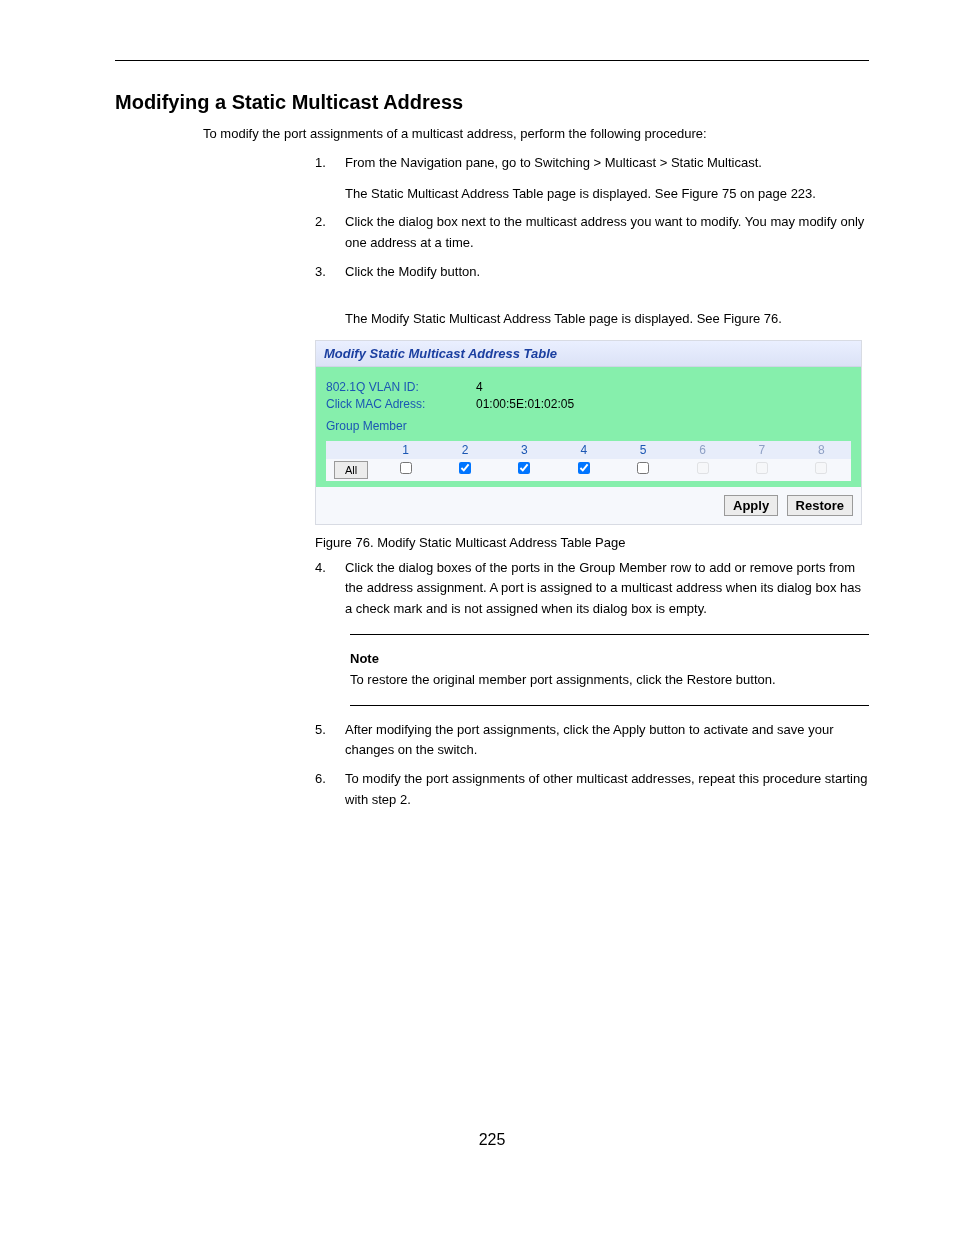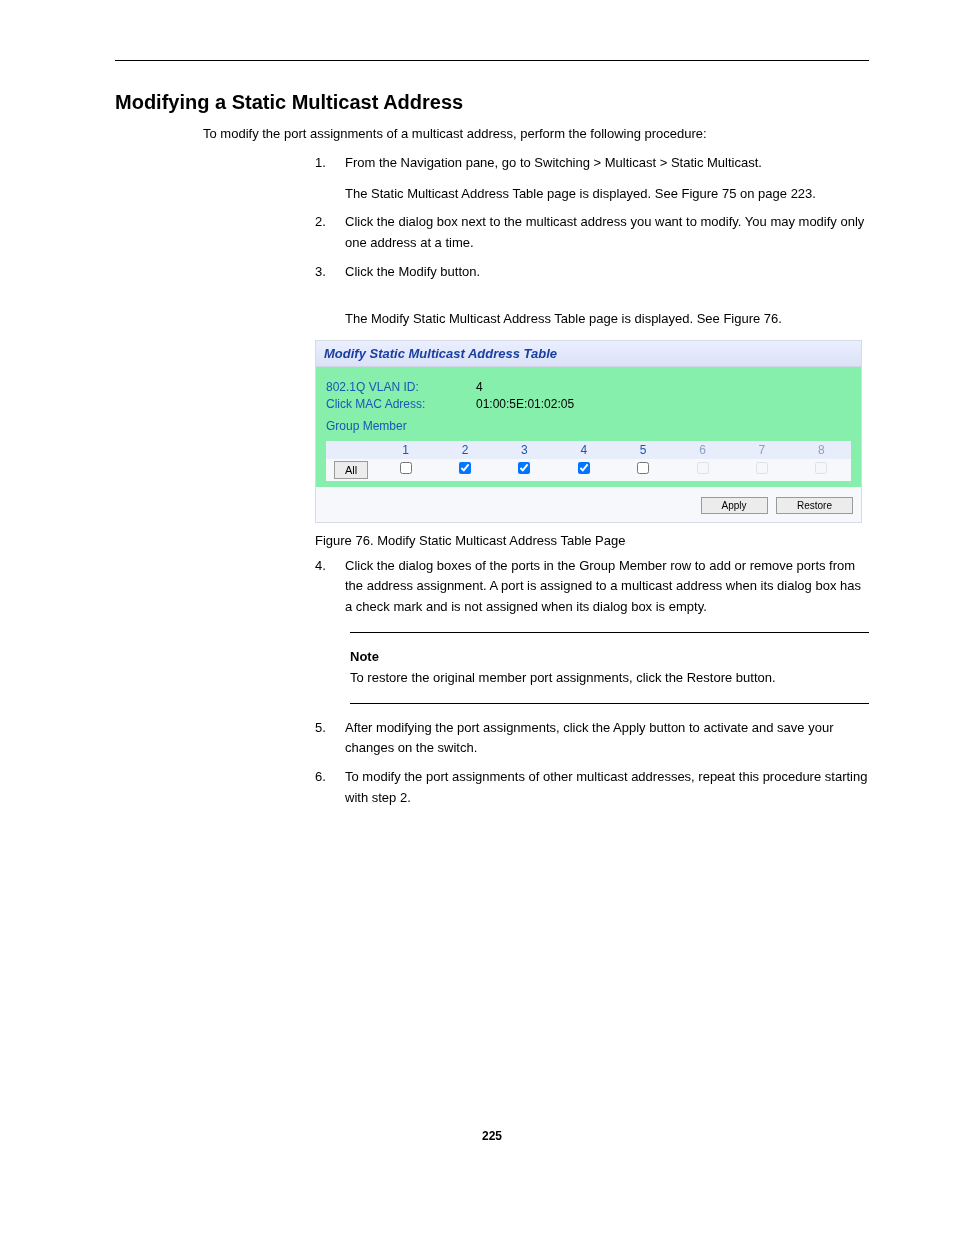--- a/index.html
+++ b/index.html
@@ -115,43 +115,43 @@
     background: #ececec;
     border: 1px solid #9a9a9a;
     cursor: pointer;
   }
   .panel-actions {
     text-align: right;
     padding: 8px 8px 8px 0;
     background: #f6f8fc;
   }
   .panel-actions button {
-    font-size: 10px;
-    padding: 2px 20px;
+    font-size: 13px;
+    padding: 2px 8px;
     margin-left: 4px;
     background: #ececec;
     border: 1px solid #9a9a9a;
     cursor: pointer;
+    font-weight: bold;
   }
   .cb {
     width: 12px;
     height: 12px;
     margin:0;
   }
   .cb:disabled {
     opacity: 0.55;
   }
   .ports-table thead th.disabled-h {
     color: #8ea0c5;
   }
   .footer {
     margin-top: 320px;
-    font-size: 12px;
+    font-size: 16px;
     text-align: center;
-    font-weight: bold;
   }
 </style>
 </head>
 <body>
 
 <div class="page">
 
   <hr class="thin-hr">
 
   <div class="h2">Modifying a Static Multicast Address</div>

